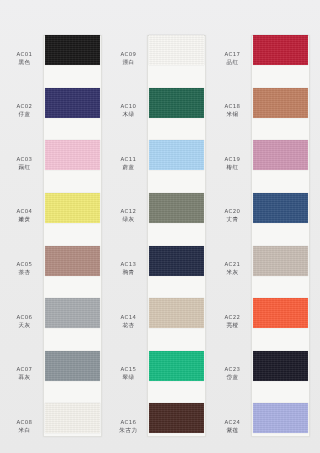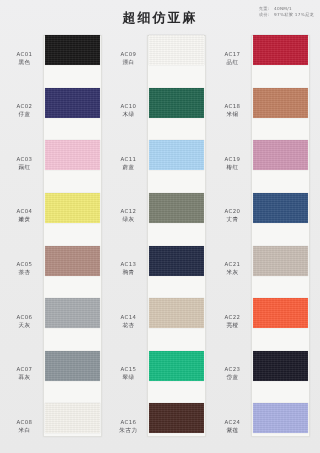--- a/index.html
+++ b/index.html
@@ -123,33 +123,20 @@
     background-image:
       repeating-linear-gradient(0deg, rgba(255,255,255,.055) 0px, rgba(255,255,255,.055) 1px, rgba(0,0,0,.035) 1px, rgba(0,0,0,.035) 2px),
       repeating-linear-gradient(90deg, rgba(255,255,255,.03) 0px, rgba(255,255,255,.03) 1px, rgba(0,0,0,.02) 1px, rgba(0,0,0,.02) 3px);
   }
 </style>
 </head>
 <body>
 
 <div id="sheet">
 
-  <div class="header">
-    <div class="title">超细仿亚麻</div>
-    <div class="specs">
-      <span class="spec-row">
-        <span class="spec-label">克重:</span>
-        <span class="spec-val">40NM/1</span>
-      </span>
-      <span class="spec-row">
-        <span class="spec-label">成份:</span>
-        <span class="spec-val">97%粘胶  17%尼龙</span>
-      </span>
-    </div>
-  </div>
 
   <div class="columns">
 
     <div class="column">
       <div class="card"></div>
       <div class="rows">
         <div class="swatch-row">
           <div class="label">
             <span class="code">AC01</span>
             <span class="name">黑色</span>

